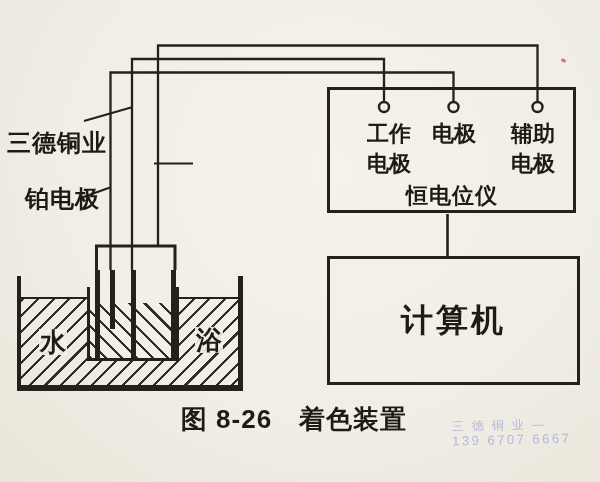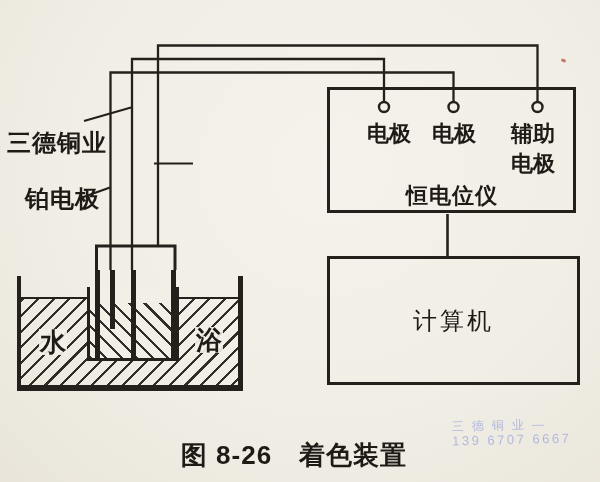--- a/index.html
+++ b/index.html
@@ -20,21 +20,21 @@
   }
   .hatch-bwd{ 
     background:repeating-linear-gradient(45deg, rgba(32,28,24,.92) 0 2.2px, rgba(0,0,0,0) 2.2px 11px);
   }
   .paper{background:#f2efe7;}
   .cn-label{font-size:24px;font-weight:bold;white-space:nowrap;letter-spacing:1px;}
   .bath-char{font-size:26px;font-weight:bold;background:rgba(243,240,232,.92);padding:0 1px;line-height:1;}
   .box{border:3.5px solid #24201c;box-sizing:border-box;}
   .terminal-label{font-size:22px;font-weight:bold;line-height:30px;text-align:center;white-space:nowrap;transform:translateX(-50%);}
   .device-name{font-size:22px;font-weight:bold;white-space:nowrap;transform:translateX(-50%);letter-spacing:1px;}
-  .computer-name{font-size:24px;font-weight:normal;letter-spacing:3px;white-space:nowrap;}
+  .computer-name{font-size:32px;font-weight:bold;letter-spacing:3px;white-space:nowrap;}
   .caption{font-size:26px;font-weight:bold;letter-spacing:1px;text-align:center;white-space:nowrap;}
   .watermark{color:#a8b0dc;transform:rotate(-1.5deg);opacity:.85;line-height:1.15;}
   .watermark .wm1{font-size:12px;letter-spacing:8px;white-space:nowrap;}
   .watermark .wm2{font-size:13px;letter-spacing:2.5px;white-space:nowrap;}
 </style>
 </head>
 <body>
 
 <div class="canvas">
 
@@ -80,36 +80,37 @@
 
   <div class="abs cn-label" style="left:7px;top:127px;">三德铜业</div>
   <div class="abs cn-label" style="left:25px;top:183px;">铂电极</div>
 
   <div class="abs bath-char" style="left:39px;top:329px;">水</div>
   <div class="abs bath-char" style="left:195px;top:327px;">浴</div>
 
   <div class="abs box" style="left:327px;top:87px;width:249px;height:126px;"></div>
 
   <div class="abs terminal-label" style="left:389px;top:119px;">
+    <div>工作</div>
     <div>电极</div>
   </div>
   <div class="abs terminal-label" style="left:454px;top:119px;">
     <div>电极</div>
   </div>
   <div class="abs terminal-label" style="left:533px;top:119px;text-align:right;">
     <div>辅助</div>
     <div>电极</div>
   </div>
   <div class="abs device-name" style="left:452px;top:181px;">恒电位仪</div>
 
   <div class="abs box" style="left:327px;top:256px;width:253px;height:129px;display:flex;align-items:center;justify-content:center;">
     <span class="computer-name">计算机</span>
   </div>
 
-  <div class="abs caption" style="left:94px;top:402px;width:400px;margin-top:36px;">图 8-26　着色装置</div>
+  <div class="abs caption" style="left:94px;top:402px;width:400px;">图 8-26　着色装置</div>
 
   <div class="abs watermark" style="left:452px;top:419px;">
     <div class="wm1">三德铜业—</div>
     <div class="wm2">139 6707 6667</div>
   </div>
 
   <div class="abs" style="left:561px;top:59px;width:5px;height:3px;background:#b0493a;opacity:.7;border-radius:2px;transform:rotate(25deg);"></div>
 
 </div>
 

